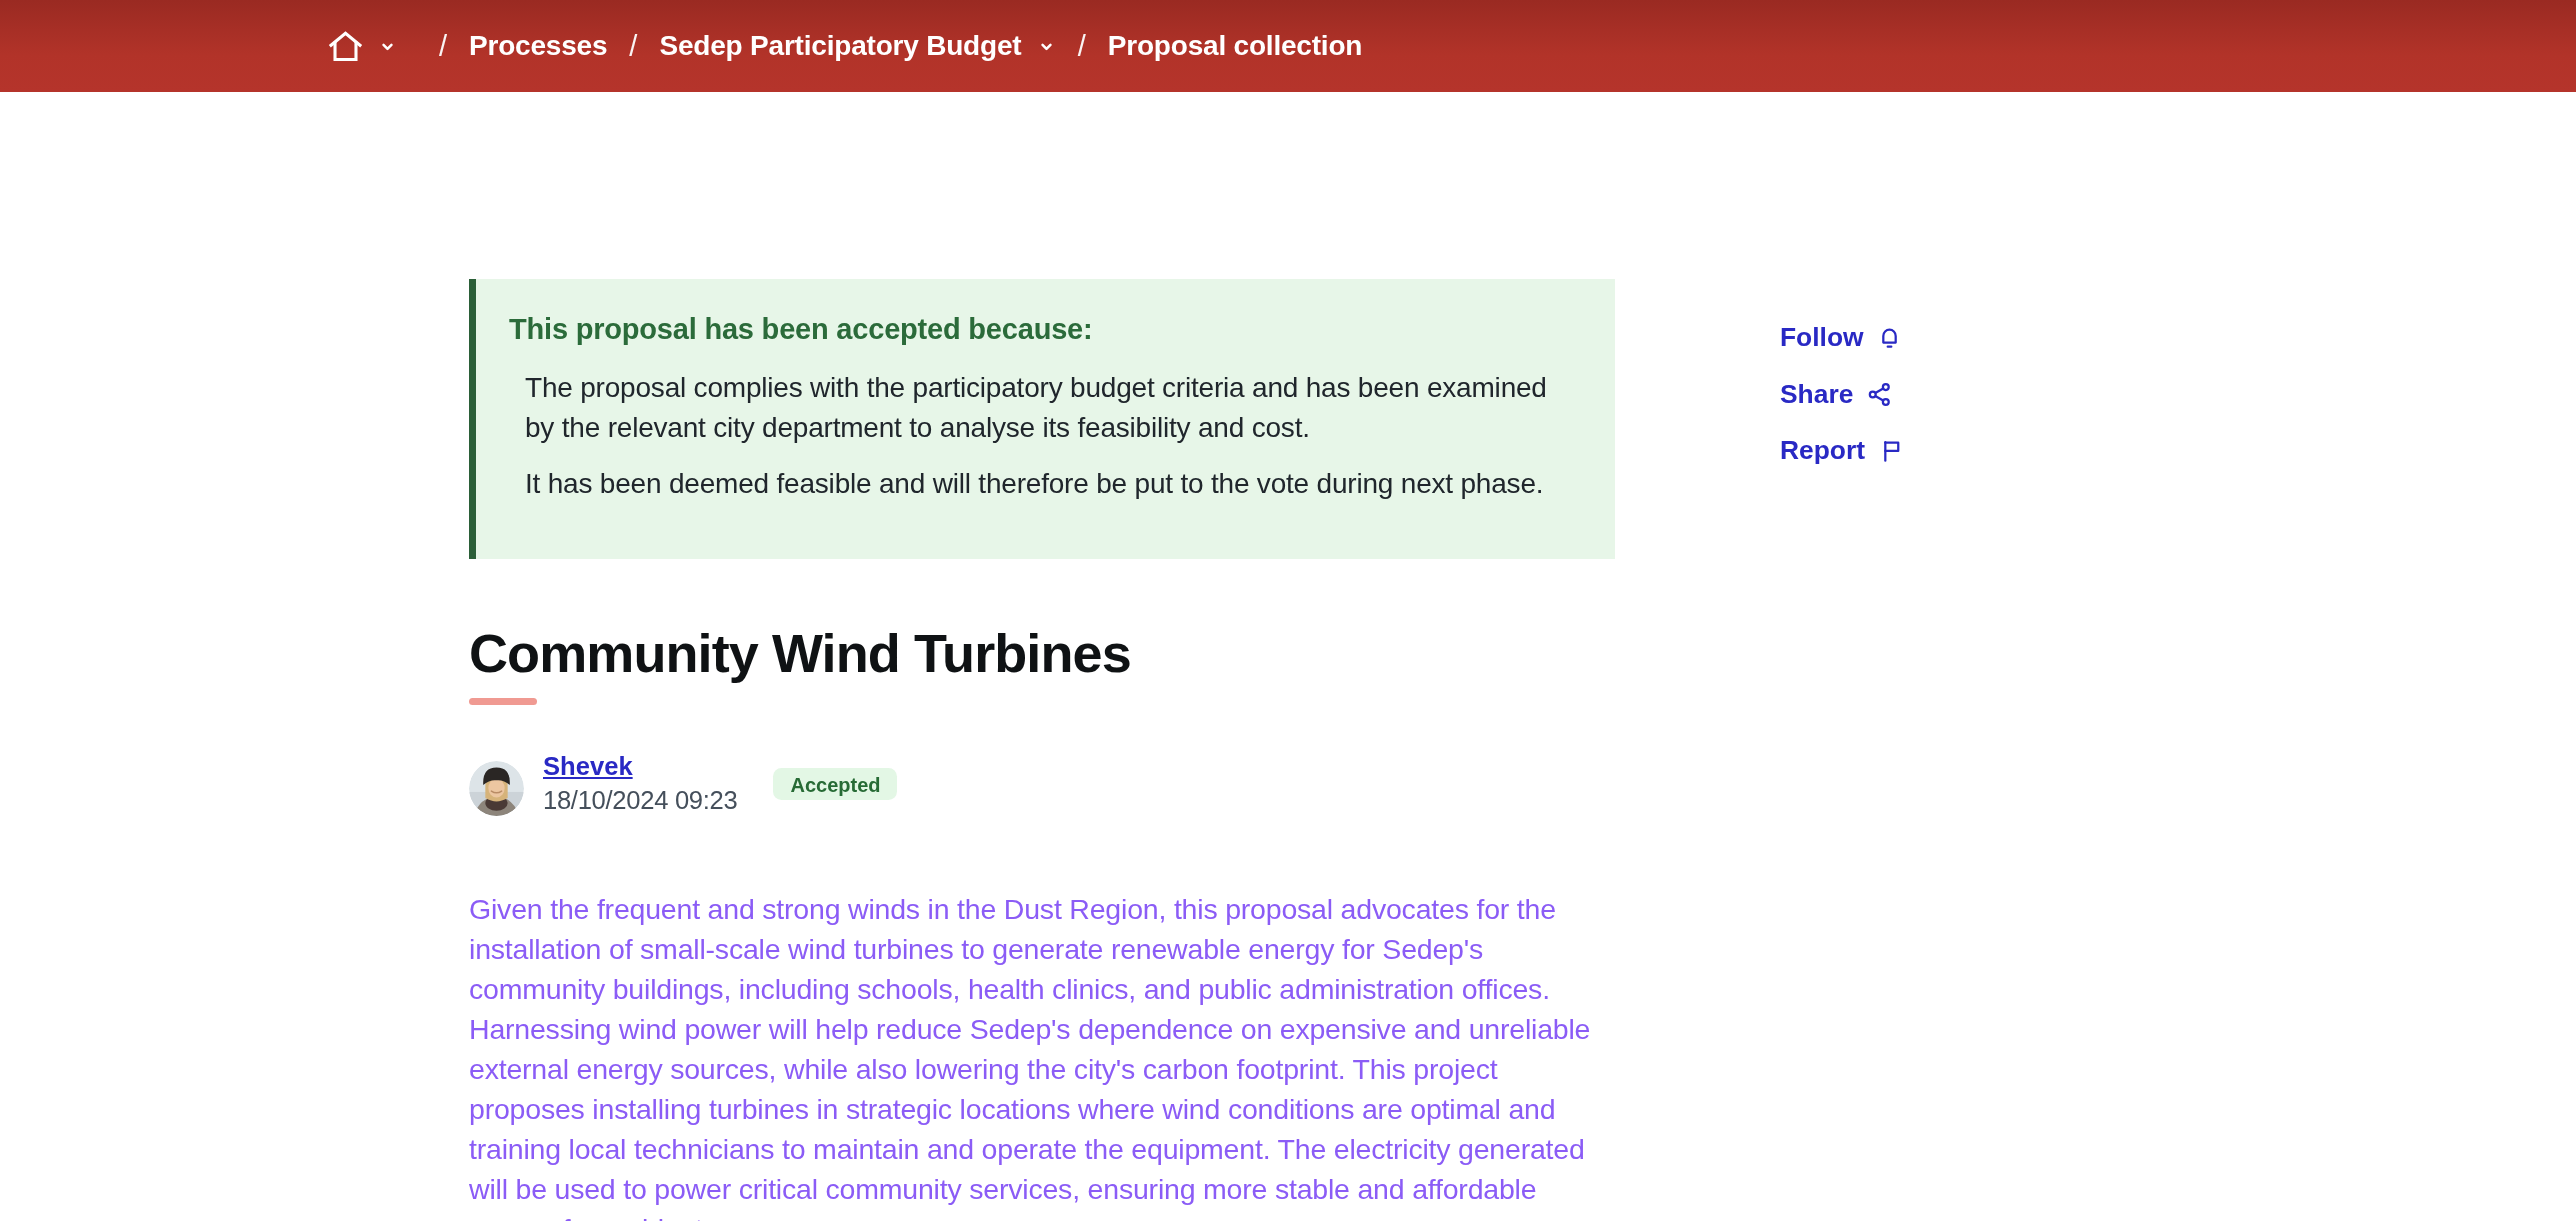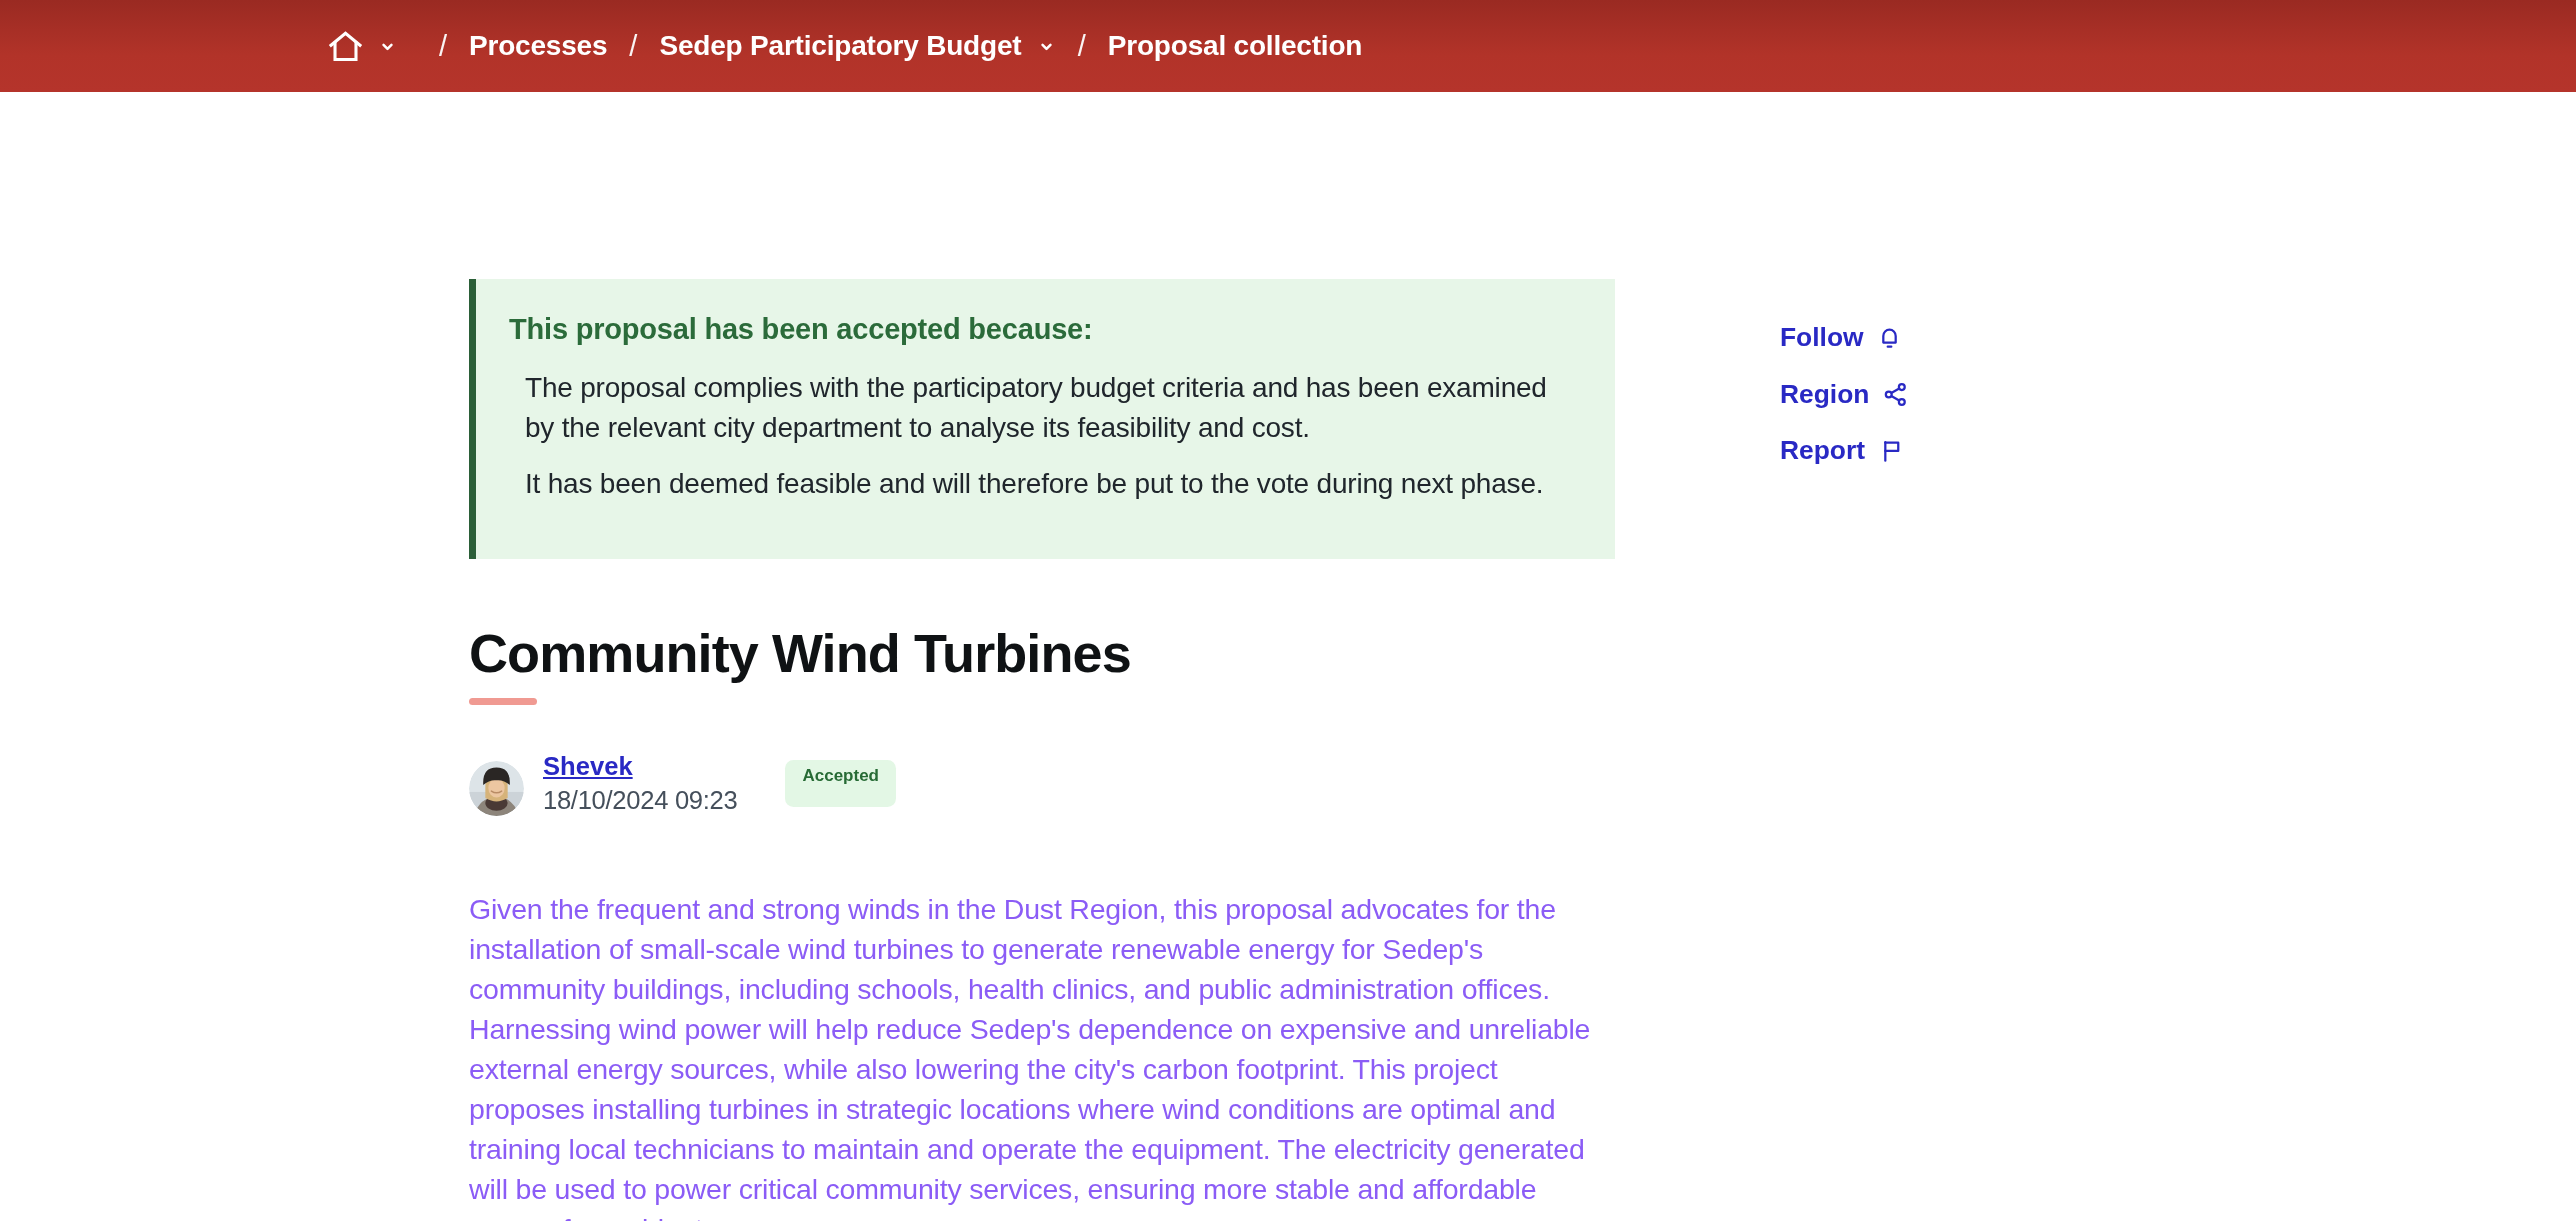--- a/index.html
+++ b/index.html
@@ -101,26 +101,26 @@
     cursor: pointer;
   }
   .author-date {
     font-size: 25.6px;
     color: #454f5b;
     line-height: 31px;
     margin-top: 2.6px;
     letter-spacing: -0.3px;
   }
   .status-badge {
-    margin-left: 48px;
+    margin-left: 36px;
     background: #e3f7e5;
     color: #276b35;
-    font-size: 17px;
-    font-weight: 700;
-    padding: 6px 17px 21px 17px;
+    font-size: 20px;
+    font-weight: 700;
+    padding: 6px 17px 3px 17px;
     border-radius: 8.5px;
     align-self: center;
   }
 
   .proposal-body {
     margin: 73px 0 12px 469px;
     width: 1146px;
     font-size: 28.5px;
     line-height: 40px;
     color: #8b5cf6;
@@ -224,21 +224,21 @@
 
   <aside class="rail">
     <a>
       <span>Follow</span>
       <svg width="27" height="27" viewBox="0 0 24 24" class="icon-stroke" stroke-width="2" stroke-linejoin="round" stroke-linecap="round">
         <path d="M6.5 16.5 V10.6 a5.5 5.5 0 0 1 11 0 V16.5 Z"></path>
         <path d="M10.4 20.2 h3.2"></path>
       </svg>
     </a>
     <a>
-      <span>Region</span>
+      <span>Share</span>
       <svg width="27" height="27" viewBox="0 0 24 24" class="icon-stroke" stroke-width="2">
         <circle cx="6" cy="12" r="2.6"></circle>
         <circle cx="17.6" cy="5.4" r="2.6"></circle>
         <circle cx="17.6" cy="18.6" r="2.6"></circle>
         <path d="M8.3 10.7 L15.3 6.6"></path>
         <path d="M8.3 13.3 L15.3 17.4"></path>
       </svg>
     </a>
     <a>
       <span>Report</span>

